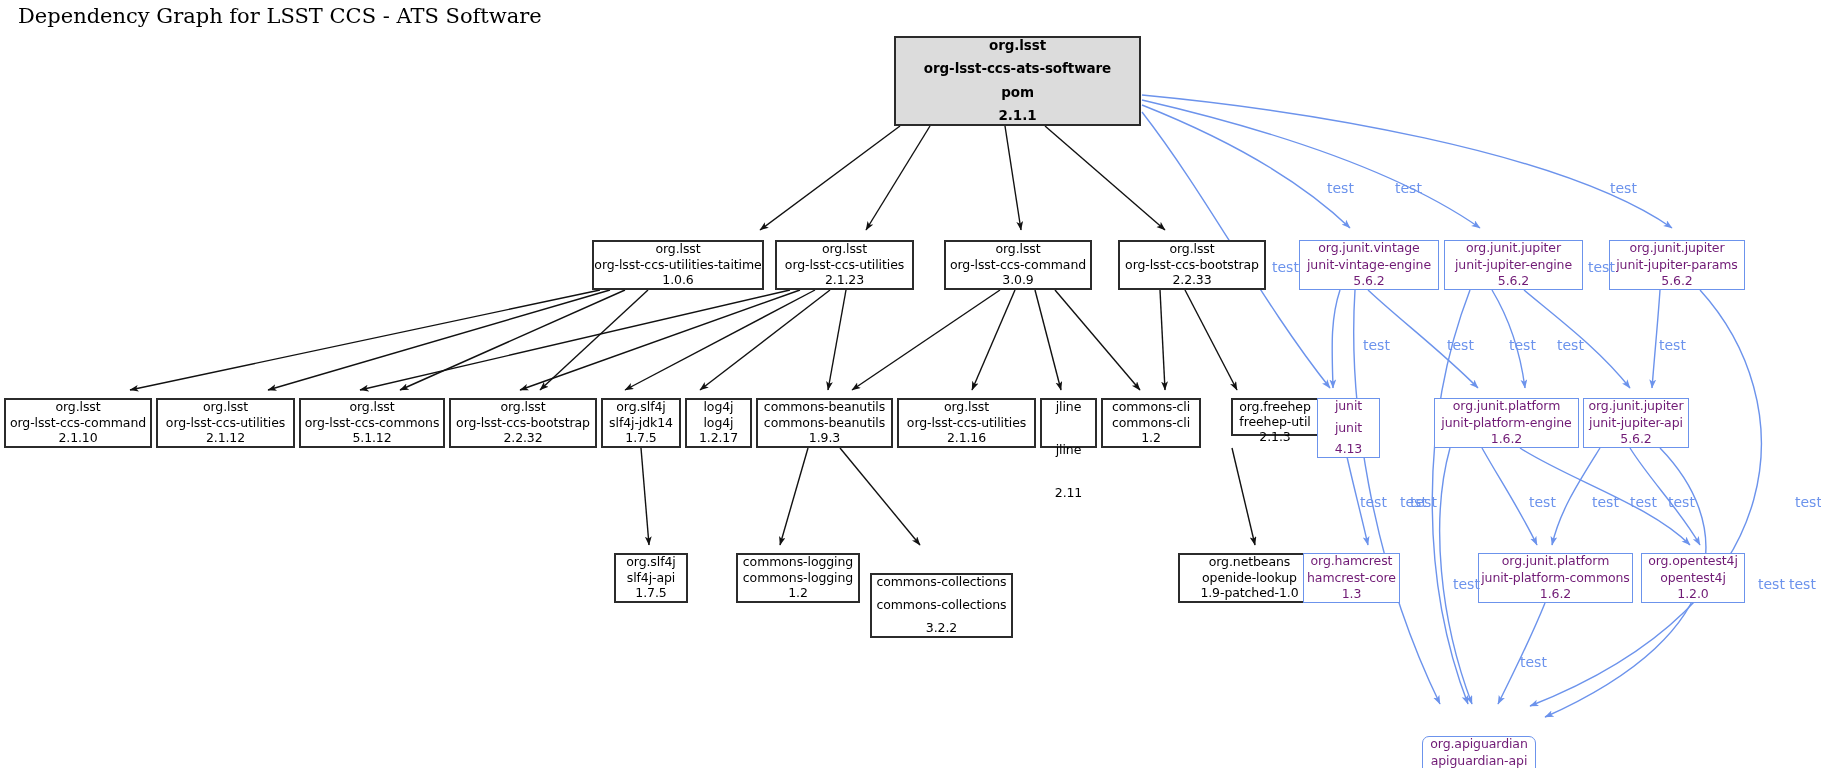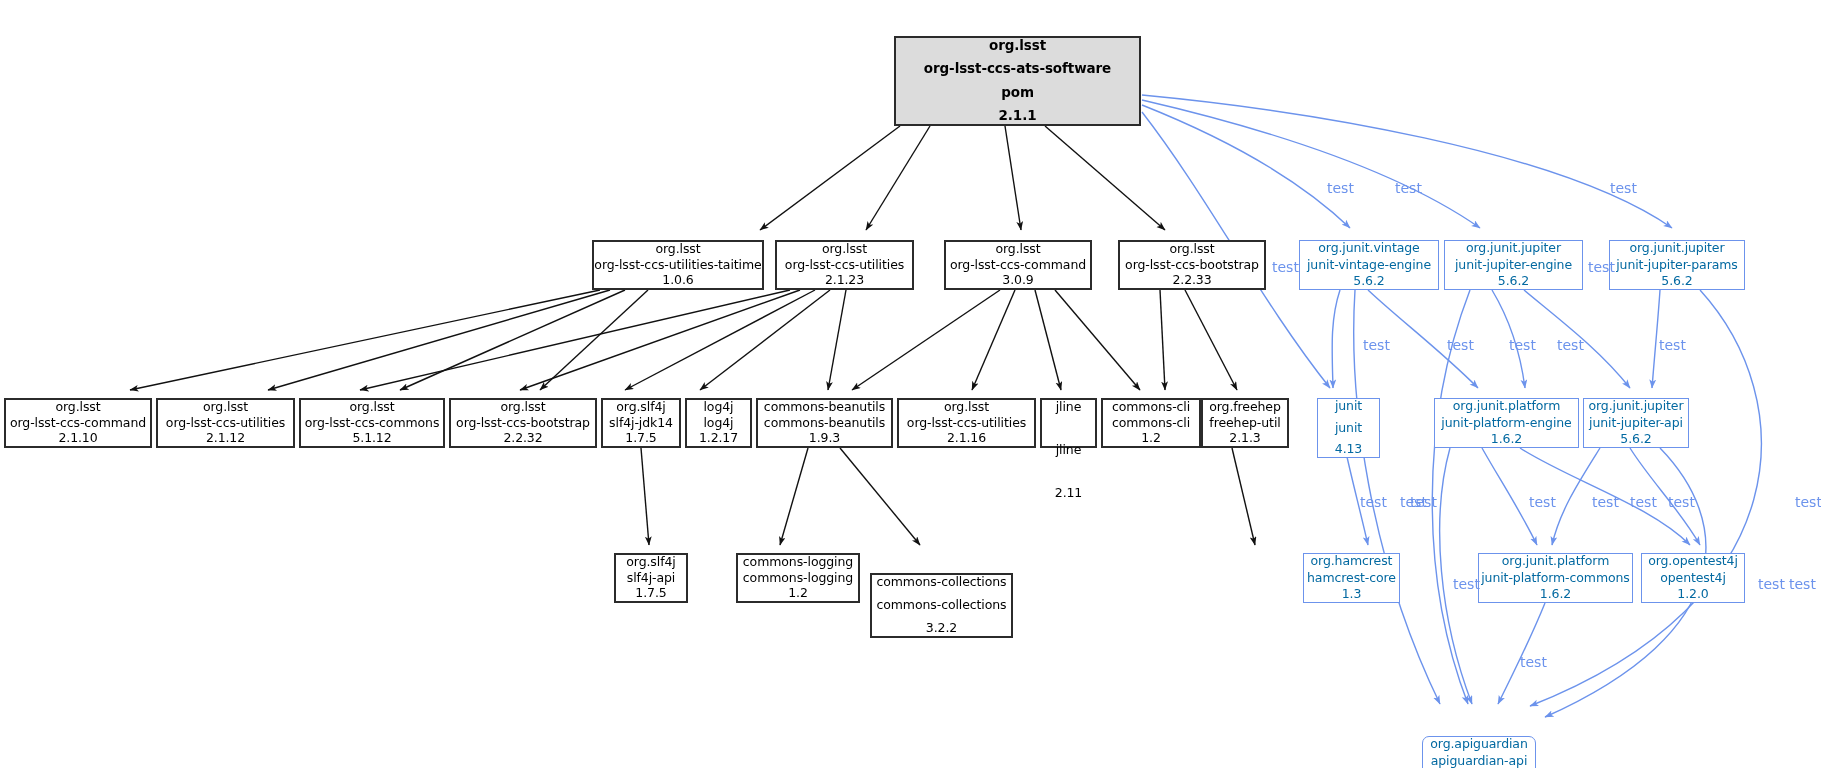--- a/index.html
+++ b/index.html
@@ -59,36 +59,37 @@
   .node.root {
     border: 2px solid #2b2b2b;
     background: #dcdcdc;
     color: #000000;
     font-weight: bold;
     font-size: 13.5px;
   }
   .node.test {
     border: 1.6px solid #6c93ec;
     background: #ffffff;
-    color: #0369a1;
+    color: #701a75;
   }
   .node .ln { display: block; }
   .edge-label {
     position: absolute;
     font-family: "DejaVu Sans", sans-serif;
     font-size: 14px;
     color: #6c93ec;
     white-space: nowrap;
   }
 </style>
 </head>
 <body>
 
 <div id="canvas">
 
+  <div id="graph-title">Dependency Graph for LSST CCS - ATS Software</div>
 
   <svg id="edge-layer" viewBox="0 0 1821 768">
     <defs>
       <marker id="ah-black" markerWidth="10" markerHeight="10" refX="8.5" refY="3.4" orient="auto" markerUnits="userSpaceOnUse">
         <path d="M0,0 L9,3.4 L0,6.8 L2.2,3.4 Z" fill="#111111"></path>
       </marker>
       <marker id="ah-blue" markerWidth="10" markerHeight="10" refX="8.5" refY="3.4" orient="auto" markerUnits="userSpaceOnUse">
         <path d="M0,0 L9,3.4 L0,6.8 L2.2,3.4 Z" fill="#6c93ec"></path>
       </marker>
     </defs>
@@ -240,21 +241,21 @@
       <div class="node compile" style="left: 1040px; top: 398px; width: 57px; height: 50px; gap: 28px;">
         <span class="ln">jline</span>
         <span class="ln">jline</span>
         <span class="ln">2.11</span>
       </div>
       <div class="node compile" style="left: 1101px; top: 398px; width: 100px; height: 50px;">
         <span class="ln">commons-cli</span>
         <span class="ln">commons-cli</span>
         <span class="ln">1.2</span>
       </div>
-      <div class="node compile" style="left: 1201px; top: 398px; width: 88px; height: 50px;">
+      <div class="node compile" style="left: 1231px; top: 398px; width: 88px; height: 38px;">
         <span class="ln">org.freehep</span>
         <span class="ln">freehep-util</span>
         <span class="ln">2.1.3</span>
       </div>
       <div class="node test" style="left: 1317px; top: 398px; width: 63px; height: 60px;">
         <span class="ln">junit</span>
         <span class="ln">junit</span>
         <span class="ln">4.13</span>
       </div>
       <div class="node test" style="left: 1434px; top: 398px; width: 145px; height: 50px;">
@@ -274,20 +275,25 @@
       </div>
       <div class="node compile" style="left: 736px; top: 553px; width: 124px; height: 50px;">
         <span class="ln">commons-logging</span>
         <span class="ln">commons-logging</span>
         <span class="ln">1.2</span>
       </div>
       <div class="node compile" style="left: 870px; top: 573px; width: 143px; height: 65px;">
         <span class="ln">commons-collections</span>
         <span class="ln">commons-collections</span>
         <span class="ln">3.2.2</span>
+      </div>
+      <div class="node compile" style="left: 1178px; top: 553px; width: 143px; height: 50px;">
+        <span class="ln">org.netbeans</span>
+        <span class="ln">openide-lookup</span>
+        <span class="ln">1.9-patched-1.0</span>
       </div>
       <div class="node test" style="left: 1303px; top: 553px; width: 97px; height: 50px;">
         <span class="ln">org.hamcrest</span>
         <span class="ln">hamcrest-core</span>
         <span class="ln">1.3</span>
       </div>
       <div class="node test" style="left: 1478px; top: 553px; width: 155px; height: 50px;">
         <span class="ln">org.junit.platform</span>
         <span class="ln">junit-platform-commons</span>
         <span class="ln">1.6.2</span>

